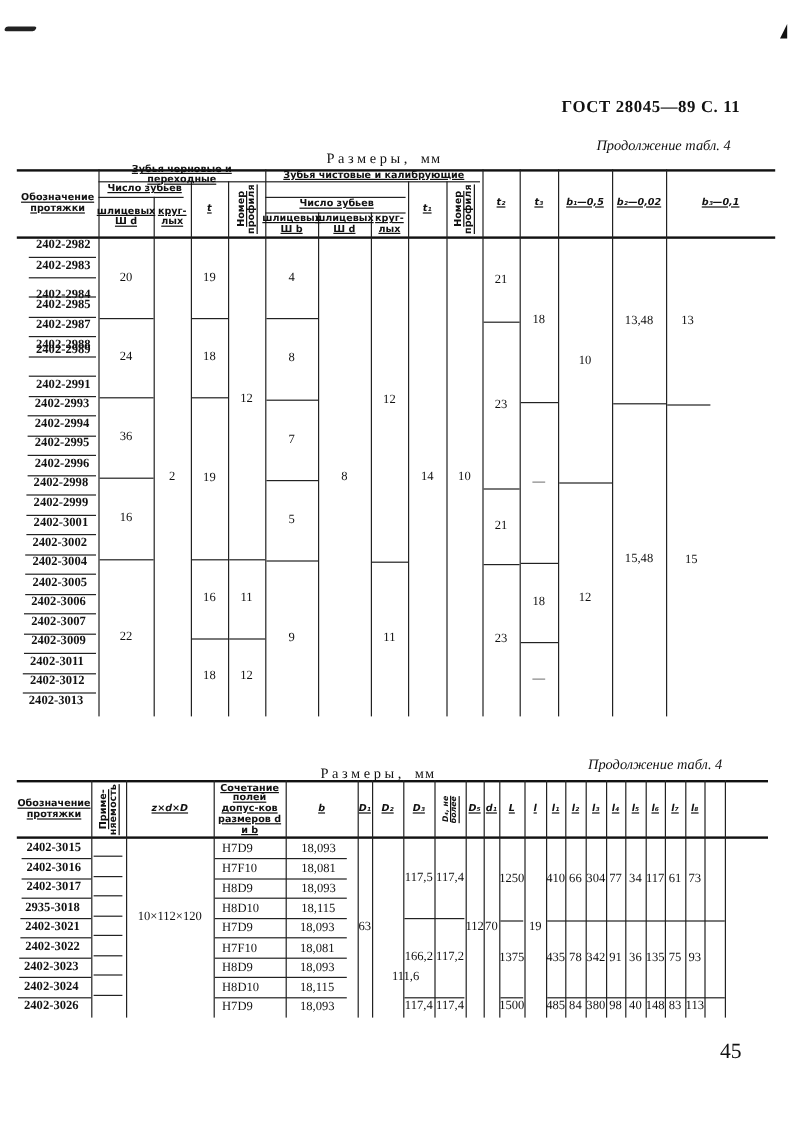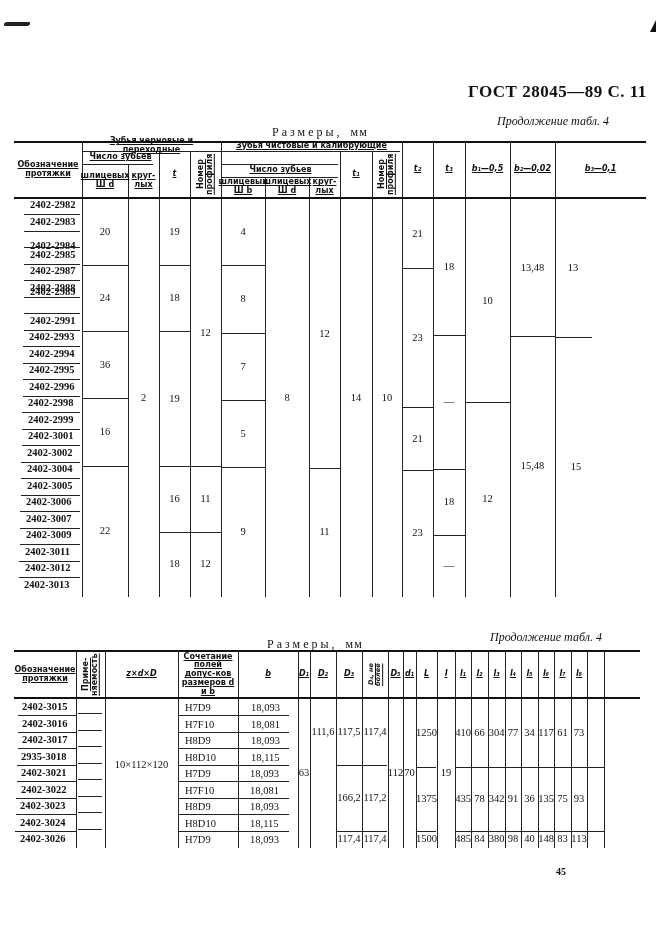--- a/index.html
+++ b/index.html
@@ -1,34 +1,34 @@
 <!DOCTYPE html>
 <html><head>
 <meta charset="utf-8">
 <style>
   html, body { margin: 0; padding: 0; background: #ffffff; }
   body { width: 661px; height: 935px; position: relative; overflow: hidden;
          font-family: "DejaVu Serif", "Liberation Serif", serif; color: #111; }
   .abs { position: absolute; }
   .mark-tl { left: 4px; top: 22px; width: 26px; height: 4px; background: #222; border-radius: 2px; transform: skewX(-20deg); }
   .mark-tr { left: 650px; top: 20px; width: 0; height: 0; border-left: 6px solid transparent; border-bottom: 12px solid #111; }
-  .gost { left: 468px; top: 82px; font-family: "Liberation Serif", serif; font-weight: bold; font-size: 17px; letter-spacing: 0.5px; }
+  .gost { left: 468px; top: 82px; font-family: "Liberation Serif", serif; font-weight: bold; font-size: 14px; letter-spacing: 0.5px; }
   .cont { font-family: "Liberation Serif", serif; font-style: italic; font-size: 12px; }
   .razm { font-family: "Liberation Serif", serif; font-size: 12px; letter-spacing: 3px; }
   .razm span.mm { letter-spacing: 1px; margin-left: 8px; }
   .hl { position: absolute; height: 0; border-top: 1px solid #222; }
   .hl.thick { border-top: 2px solid #111; }
   .vl { position: absolute; width: 0; border-left: 1px solid #222; }
   .cell { position: absolute; display: flex; align-items: center; justify-content: center;
           font-family: "Liberation Serif", serif; font-size: 10.5px; text-align: center; line-height: 1.05; }
   .hdr { font-size: 8px; font-family: "DejaVu Sans", sans-serif; font-weight: bold; line-height: 1.1; text-decoration: underline; }
   .vert { writing-mode: vertical-rl; transform: rotate(180deg); }
   .code { position: absolute; font-family: "Liberation Serif", serif; font-size: 10.5px; font-weight: bold; }
   .ital { font-style: italic; font-weight: bold; }
-  .pnum { left: 556px; top: 866px; font-family: "Liberation Serif", serif; font-weight: bold; font-size: 10px; }
+  .pnum { left: 600px; top: 866px; font-family: "Liberation Serif", serif; font-weight: normal; font-size: 18px; }
 </style>
 </head>
 <body>
 
 <div class="abs mark-tl"></div>
 <div class="abs mark-tr"></div>
 
 <div class="abs gost">ГОСТ 28045—89 С. 11</div>
 <div class="abs cont" style="left:497px;top:114px;">Продолжение табл. 4</div>
 <div class="abs razm" style="left:272px;top:125px;"><span>Размеры,</span><span class="mm">мм</span></div>
@@ -311,21 +311,21 @@
   <div class="hl" style="left:179px;top:715px;width:110px;"></div>
   <div class="hl" style="left:179px;top:732px;width:110px;"></div>
   <div class="hl" style="left:179px;top:748px;width:110px;"></div>
   <div class="hl" style="left:179px;top:765px;width:110px;"></div>
   <div class="hl" style="left:179px;top:781px;width:110px;"></div>
   <div class="hl" style="left:179px;top:798px;width:110px;"></div>
   <div class="hl" style="left:179px;top:814px;width:110px;"></div>
   <div class="hl" style="left:179px;top:831px;width:110px;"></div>
 
   <div class="cell" style="left:298px;top:699px;width:12px;height:148px;">63</div>
-  <div class="cell" style="left:310px;top:658px;width:26px;height:148px;">111,6</div>
+  <div class="cell" style="left:310px;top:741px;width:26px;height:148px;padding-left:15px;">111,6</div>
 
   <div class="hl" style="left:337px;top:765px;width:50px;"></div>
   <div class="hl" style="left:337px;top:831px;width:50px;"></div>
   <div class="hl" style="left:417px;top:767px;width:19px;"></div>
   <div class="hl" style="left:417px;top:831px;width:19px;"></div>
   <div class="hl" style="left:456px;top:767px;width:148px;"></div>
   <div class="hl" style="left:456px;top:831px;width:148px;"></div>
 
   <div class="cell" style="left:336px;top:699px;width:26px;height:66px;">117,5</div>
   <div class="cell" style="left:362px;top:699px;width:26px;height:66px;">117,4</div>

